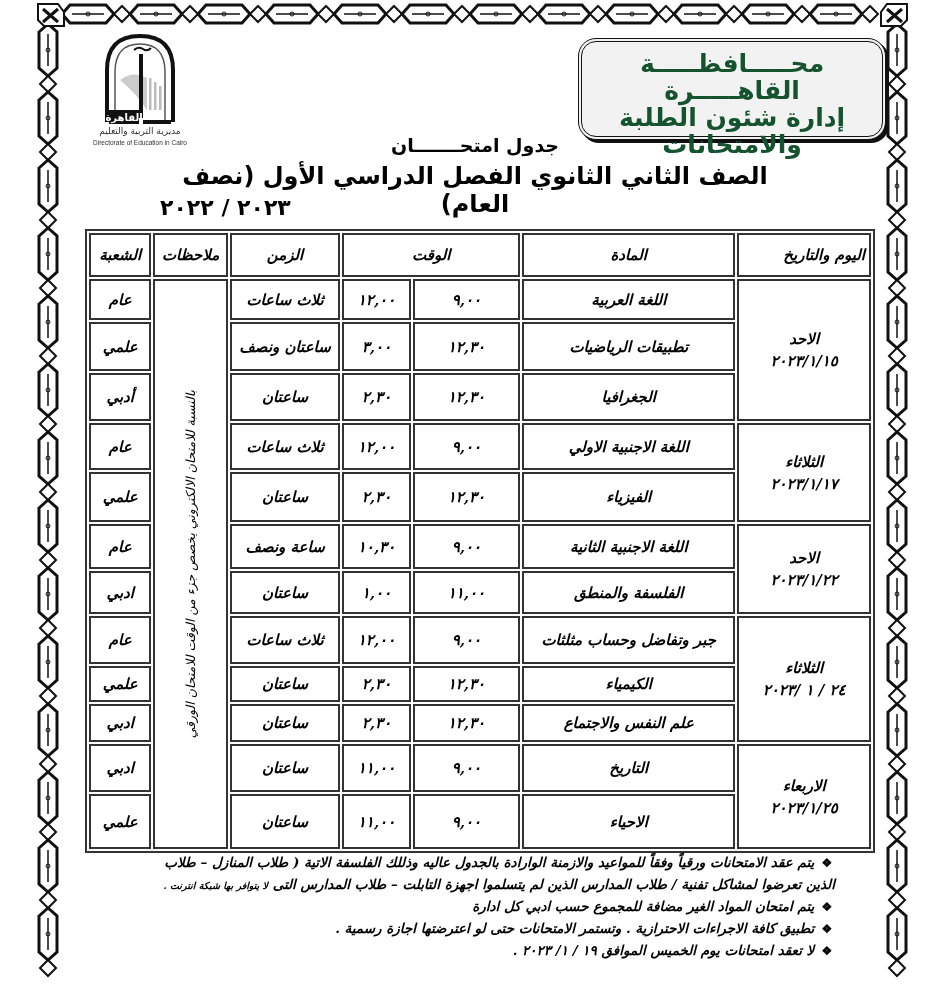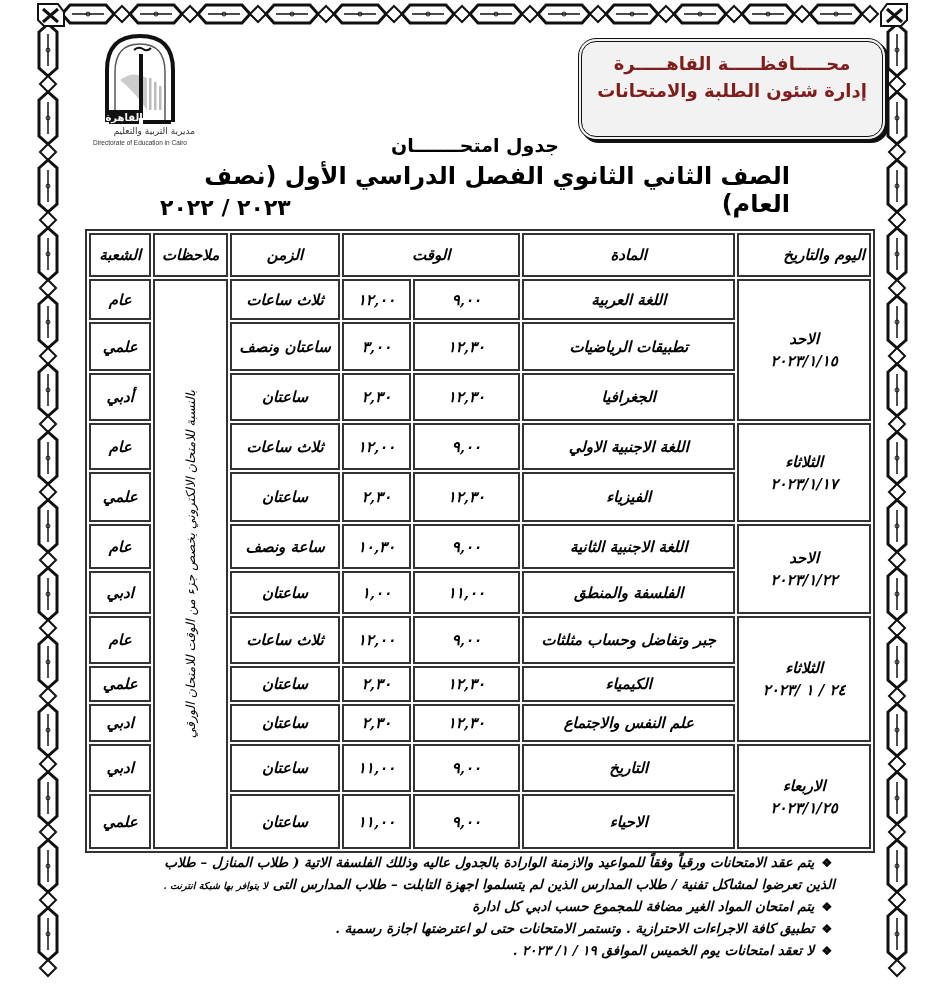--- a/index.html
+++ b/index.html
@@ -7,33 +7,33 @@
          font-family:"DejaVu Sans", sans-serif; color:#000; }
   .abs { position:absolute; }
 
   
   .border-svg { position:absolute; left:0; top:0; width:945px; height:993px; pointer-events:none; }
 
   
   .org-box { left:578px; top:38px; width:300px; height:94px; border:4px double #111;
              border-radius:18px; background:#f2f2f2; box-shadow:3px 3px 0 #111;
              direction:rtl; text-align:center; }
-  .org-box div { font-family:"DejaVu Sans", sans-serif; font-weight:bold; font-size:18px;
-                 line-height:27px; color:#7f1d1d; }
+  .org-box div { font-family:"DejaVu Sans", sans-serif; font-weight:bold; font-size:25px;
+                 line-height:27px; color:#14532d; }
 
   
   .logo { left:85px; top:30px; width:110px; height:120px; }
-  .logo-cap1 { left:85px; top:126px; width:110px; text-align:right; font-size:9px; direction:rtl; color:#333; }
+  .logo-cap1 { left:85px; top:126px; width:110px; text-align:center; font-size:9px; direction:rtl; color:#333; }
   .logo-cap2 { left:80px; top:139px; width:120px; text-align:center; font-size:6.5px; color:#333;
                font-family:"Liberation Sans", sans-serif; }
 
   
   .title1 { left:160px; top:134px; width:630px; text-align:center; direction:rtl;
             font-weight:bold; font-size:19px; }
-  .title2 { left:160px; top:162px; width:630px; direction:rtl;
+  .title2 { left:160px; top:162px; width:630px; text-align:center; direction:rtl;
             font-weight:bold; font-size:24px; }
   .title3 { left:160px; top:195px; width:630px; 
             font-weight:bold; font-size:22px; letter-spacing:3px; }
 
   
   table.sched { position:absolute; left:85px; top:229px; width:790px; border-collapse:separate;
                 border-spacing:2px; direction:rtl; border:2px solid #333; background:#fff; }
   table.sched td, table.sched th { border:2px solid #333; text-align:center; vertical-align:middle;
         font-family:"DejaVu Serif", serif; font-style:italic; font-weight:bold; font-size:15px;
         padding:0 4px; }

